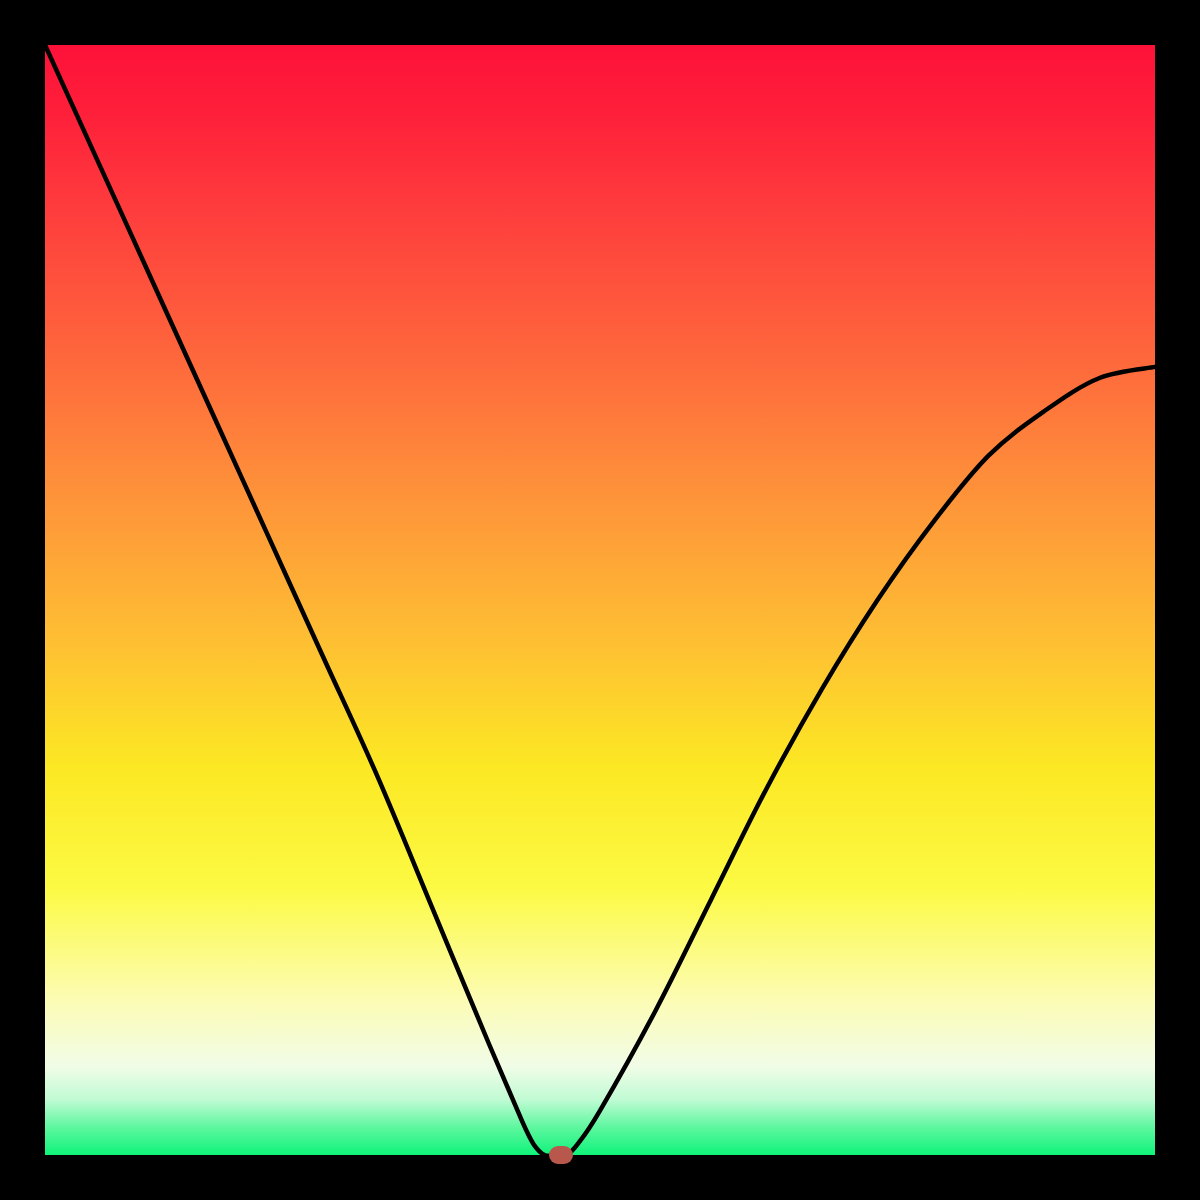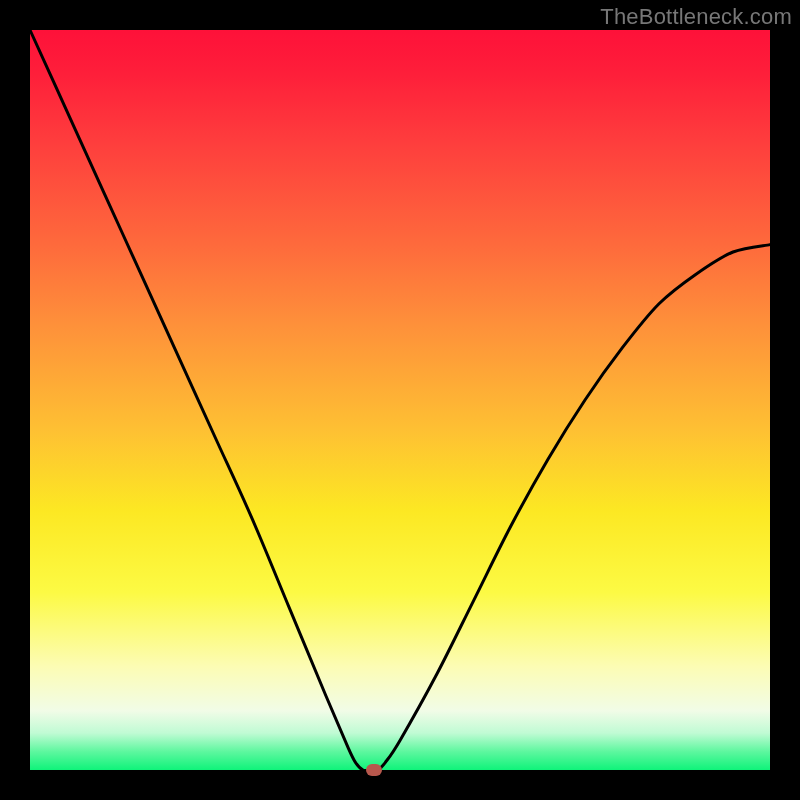--- a/index.html
+++ b/index.html
@@ -64,21 +64,20 @@
     height: 12px;
     border-radius: 6px;
     background: #b8584d;
     transform: translate(-50%, -50%);
   }
 </style>
 </head>
 <body>
 
 <div class="frame">
-  <div class="watermark">TheBottleneck.com</div>
 
   <div class="plot-area">
     <svg class="curve" viewBox="0 0 740 740" preserveAspectRatio="none">
       <path fill="none" stroke="#000000" stroke-width="3" stroke-linejoin="round" stroke-linecap="round" d="M 0.00 0.00 C 6.17 13.57, 24.67 54.27, 37.00 81.40 C 49.33 108.53, 61.67 135.67, 74.00 162.80 C 86.33 189.93, 98.67 217.07, 111.00 244.20 C 123.33 271.33, 135.67 298.47, 148.00 325.60 C 160.33 352.73, 172.67 379.87, 185.00 407.00 C 197.33 434.13, 209.67 460.03, 222.00 488.40 C 234.33 516.77, 246.67 547.60, 259.00 577.20 C 271.33 606.80, 286.13 642.57, 296.00 666.00 C 305.87 689.43, 313.27 706.70, 318.20 717.80 C 323.13 728.90, 323.13 728.90, 325.60 732.60 C 328.07 736.30, 330.53 738.77, 333.00 740.00 C 335.47 741.23, 337.93 740.00, 340.40 740.00 C 342.87 740.00, 345.33 741.23, 347.80 740.00 C 350.27 738.77, 351.50 737.53, 355.20 732.60 C 358.90 727.67, 361.37 725.20, 370.00 710.40 C 378.63 695.60, 394.67 667.23, 407.00 643.80 C 419.33 620.37, 431.67 594.47, 444.00 569.80 C 456.33 545.13, 468.67 519.23, 481.00 495.80 C 493.33 472.37, 505.67 450.17, 518.00 429.20 C 530.33 408.23, 542.67 388.50, 555.00 370.00 C 567.33 351.50, 579.67 334.23, 592.00 318.20 C 604.33 302.17, 616.67 286.13, 629.00 273.80 C 641.33 261.47, 653.67 252.83, 666.00 244.20 C 678.33 235.57, 690.67 226.93, 703.00 222.00 C 715.33 217.07, 733.83 215.83, 740.00 214.60"></path>
     </svg>
     <div class="marker" style="left: 344.1px; top: 740px; background: rgb(184, 88, 77);"></div>
   </div>
 </div>
 
 </body></html>

